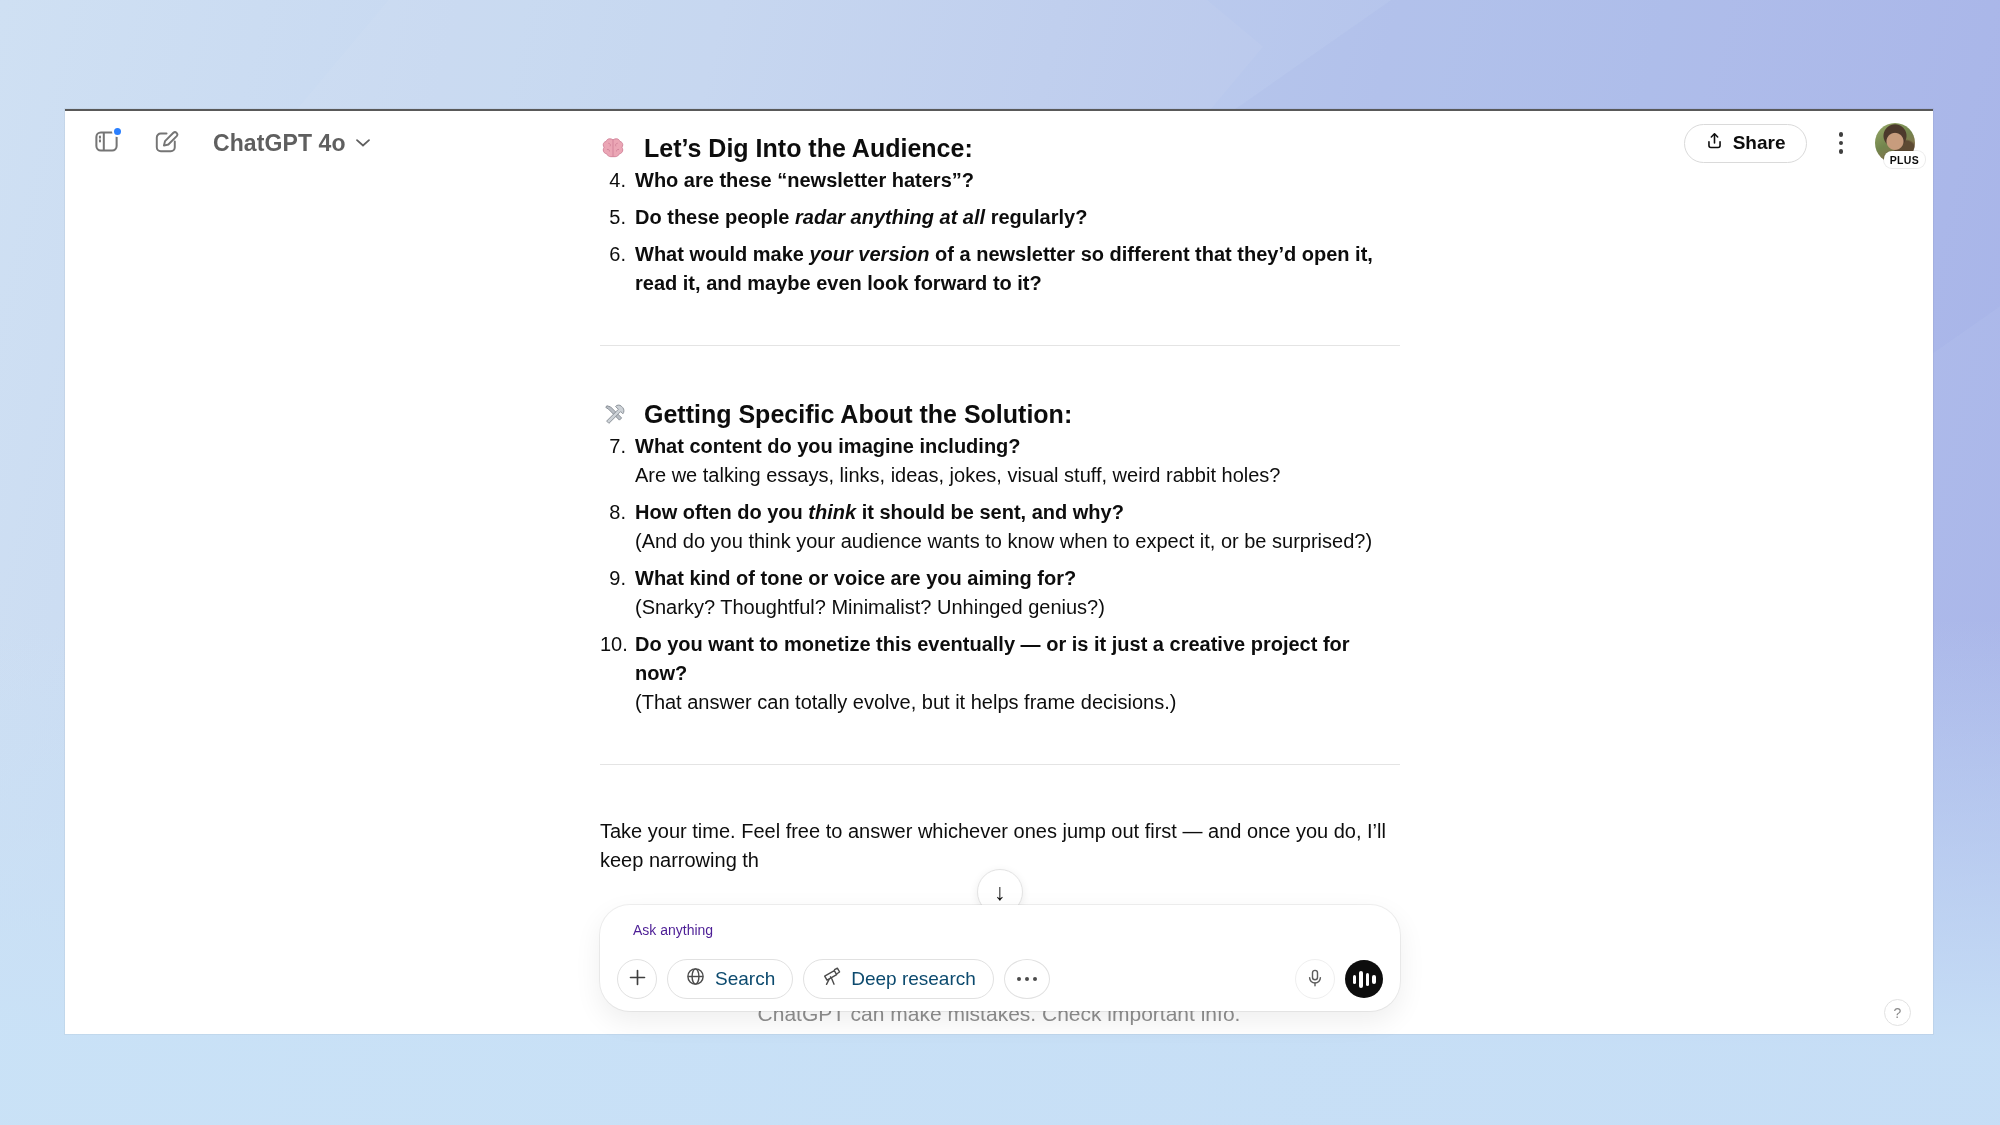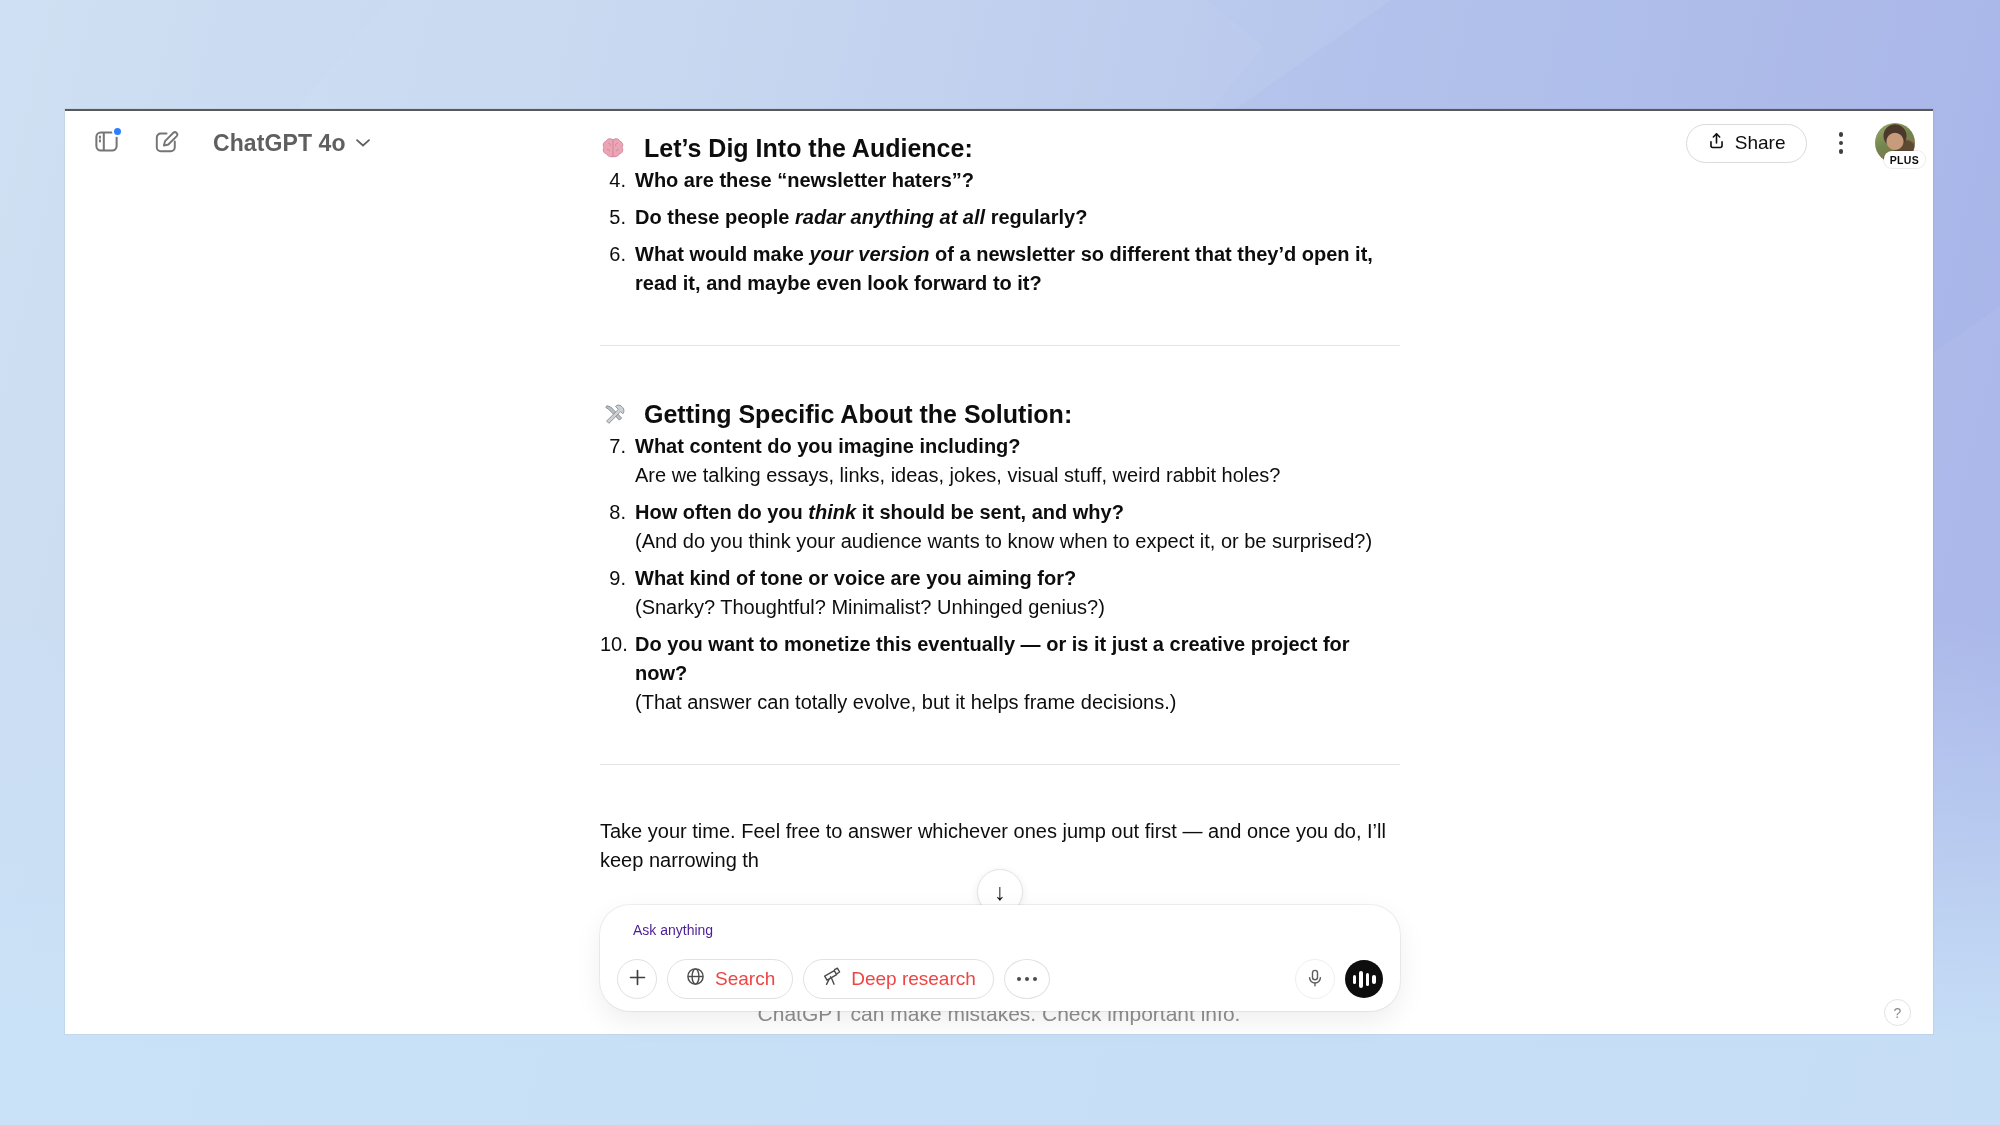--- a/index.html
+++ b/index.html
@@ -24,21 +24,21 @@
   }
 
   
   .win-header { position:absolute; top:0; left:0; right:0; height:64px; display:flex; align-items:center; padding:0 18px 0 20px; z-index:6; }
   .hdr-left { display:flex; align-items:center; gap:18px; }
   .icon-plain { width:42px; height:40px; display:flex; align-items:center; justify-content:center; border:none; background:transparent; border-radius:10px; position:relative; cursor:pointer; padding:0; }
   .notif-dot { position:absolute; top:3px; right:4px; width:11px; height:11px; border-radius:50%; background:#2a7fff; border:2px solid #fff; }
   .model-btn { display:flex; align-items:center; gap:9px; border:none; background:transparent; cursor:pointer; padding:6px 8px; border-radius:10px; }
   .model-label { font-size:23px; font-weight:600; color:#5f5f5f; letter-spacing:0.1px; }
   .hdr-right { margin-left:auto; display:flex; align-items:center; gap:26px; }
-  .share-btn { display:flex; align-items:center; gap:9px; padding:0 20px; height:39px; border:1px solid #dadada; background:#fff; border-radius:999px; font-size:19px; font-weight:400; color:#0d0d0d; cursor:pointer; font-family:inherit; }
+  .share-btn { display:flex; align-items:center; gap:9px; padding:0 20px; height:39px; border:1px solid #dadada; background:#fff; border-radius:999px; font-size:19px; font-weight:700; color:#0d0d0d; cursor:pointer; font-family:inherit; }
   .kebab { display:flex; flex-direction:column; gap:4px; background:transparent; border:none; cursor:pointer; padding:6px; }
   .kebab i { width:4.5px; height:4.5px; border-radius:50%; background:#3f3f3f; }
   .avatar-wrap { position:relative; width:40px; height:40px; }
   .avatar {
     width:40px; height:40px; border-radius:50%; border:none; cursor:pointer; padding:0;
     background:
       radial-gradient(circle at 50% 46%, #c79c7d 0 8px, rgba(199,156,125,0) 9px),
       radial-gradient(circle at 50% 32%, #4c392c 0 11px, rgba(76,57,44,0) 12px),
       radial-gradient(circle at 76% 70%, #5d4a33 0 10px, rgba(93,74,51,0) 12px),
       linear-gradient(150deg, #9aab6a 0%, #72854d 45%, #8a6e4d 78%, #55422e 100%);
@@ -68,21 +68,21 @@
 
   
   .composer {
     position:absolute; left:535px; top:794px; width:800px; height:106px;
     background:#fff; border-radius:30px; z-index:3;
     box-shadow:0 0 0 1px rgba(0,0,0,0.06), 0 10px 28px rgba(0,0,0,0.07);
   }
   .composer-input { padding:17px 36px 0 33px; font-size:14px; color:#4c1d95; cursor:text; }
   .composer-row { position:absolute; left:17px; right:17px; bottom:12px; display:flex; align-items:center; gap:10px; }
   .round-btn { width:40px; height:40px; border-radius:50%; border:1px solid #e1e1e1; background:#fff; display:flex; align-items:center; justify-content:center; cursor:pointer; color:#3f3f3f; }
-  .pill-btn { height:40px; border-radius:999px; border:1px solid #e1e1e1; background:#fff; display:flex; align-items:center; gap:9px; padding:0 17px; font-size:19px; color:#ef4444; cursor:pointer; font-family:inherit; }
+  .pill-btn { height:40px; border-radius:999px; border:1px solid #e1e1e1; background:#fff; display:flex; align-items:center; gap:9px; padding:0 17px; font-size:19px; color:#0c4a6e; cursor:pointer; font-family:inherit; }
   .more-btn { width:46px; }
   .more-btn .dots { display:flex; gap:4px; }
   .more-btn .dots i { width:4px; height:4px; border-radius:50%; background:#4b4b4b; }
   .row-spacer { flex:1; }
   .mic-btn { border-color:#efefef; }
   .voice-btn { width:38px; height:38px; border-radius:50%; background:#0d0d0d; border:none; display:flex; align-items:center; justify-content:center; gap:3px; cursor:pointer; }
   .voice-btn i { width:3.5px; background:#fff; border-radius:3px; display:block; }
   .voice-btn i:nth-child(1){height:9px;} .voice-btn i:nth-child(2){height:17px;}
   .voice-btn i:nth-child(3){height:13px;} .voice-btn i:nth-child(4){height:9px;}
 

